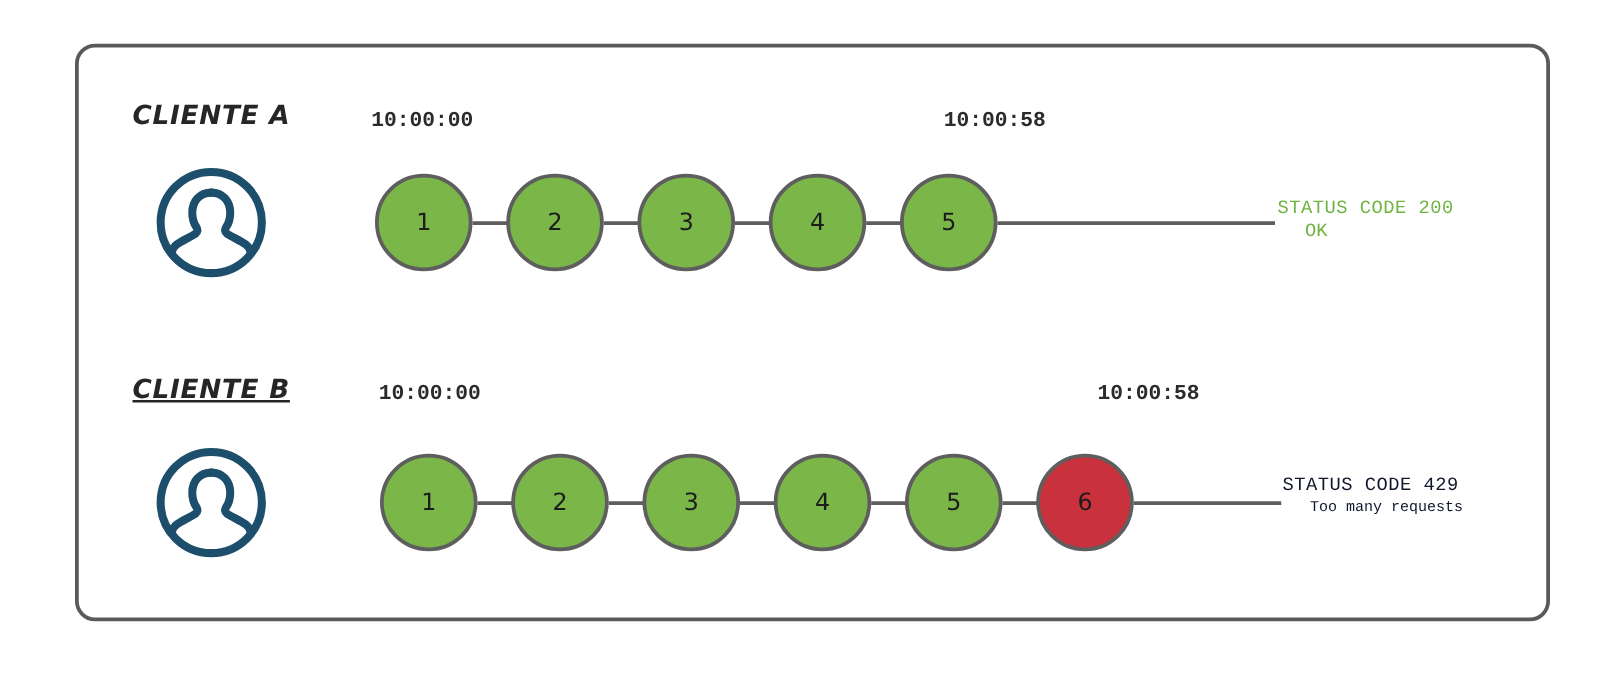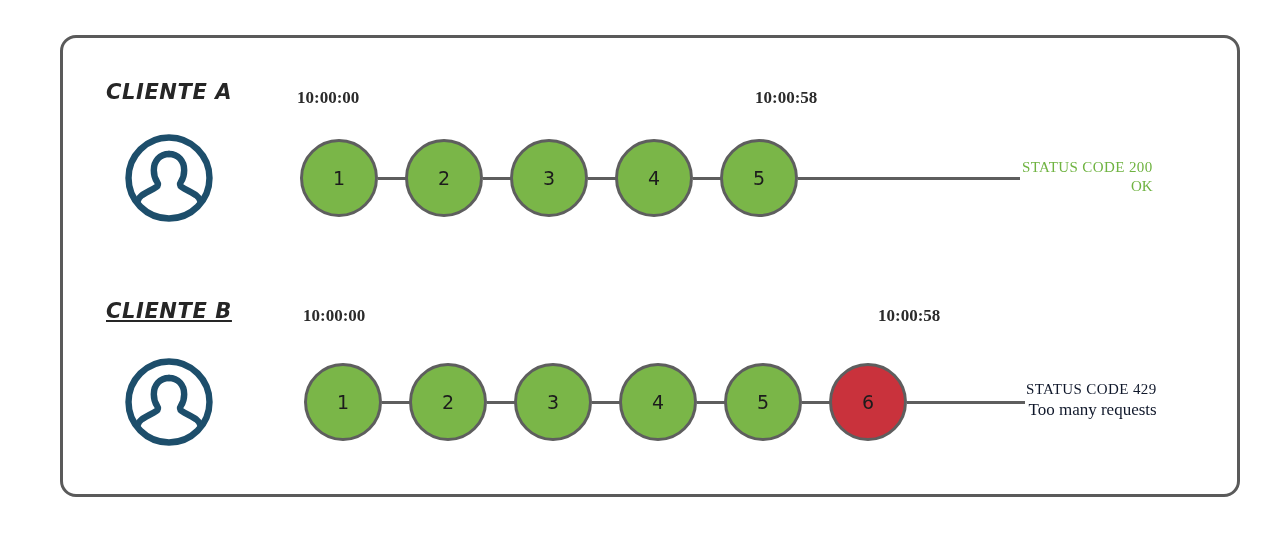--- a/index.html
+++ b/index.html
@@ -59,21 +59,21 @@
   
   .avatar {
     position: absolute;
     width: 92px;
     height: 92px;
   }
 
   
   .timestamp {
     position: absolute;
-    font-family: Liberation Serif, serif;
+    font-family: Liberation Mono, monospace;
     font-size: 17px;
     font-weight: bold;
     color: #2b2b2b;
     white-space: nowrap;
     text-align: center;
   }
 
   
   .node {
     position: absolute;
@@ -95,36 +95,37 @@
   .connector {
     position: absolute;
     height: 3px;
     background: #5e5e5e;
     z-index: 1;
   }
 
   
   .status {
     position: absolute;
-    font-family: Liberation Serif, serif;
+    font-family: Liberation Mono, monospace;
     font-size: 15px;
     line-height: 1.25;
     white-space: nowrap;
-    text-align: right;
+    text-align: left;
   }
   .status .code {
     display: block;
     letter-spacing: 0.4px;
   }
   .status .msg {
     display: block;
+    margin-left: 22px;
   }
   .status-ok { color: #6fb341; }
   .status-err { color: #0f172a; }
-  .status-err .msg { font-size: 17px; }
+  .status-err .msg { font-size: 12px; }
 </style>
 </head>
 <body>
 
 <div id="canvas">
   <div class="frame"></div>
 
   <div class="row">
 
     <div class="client-label" style="left:106px; top:80px;">CLIENTE A</div>

